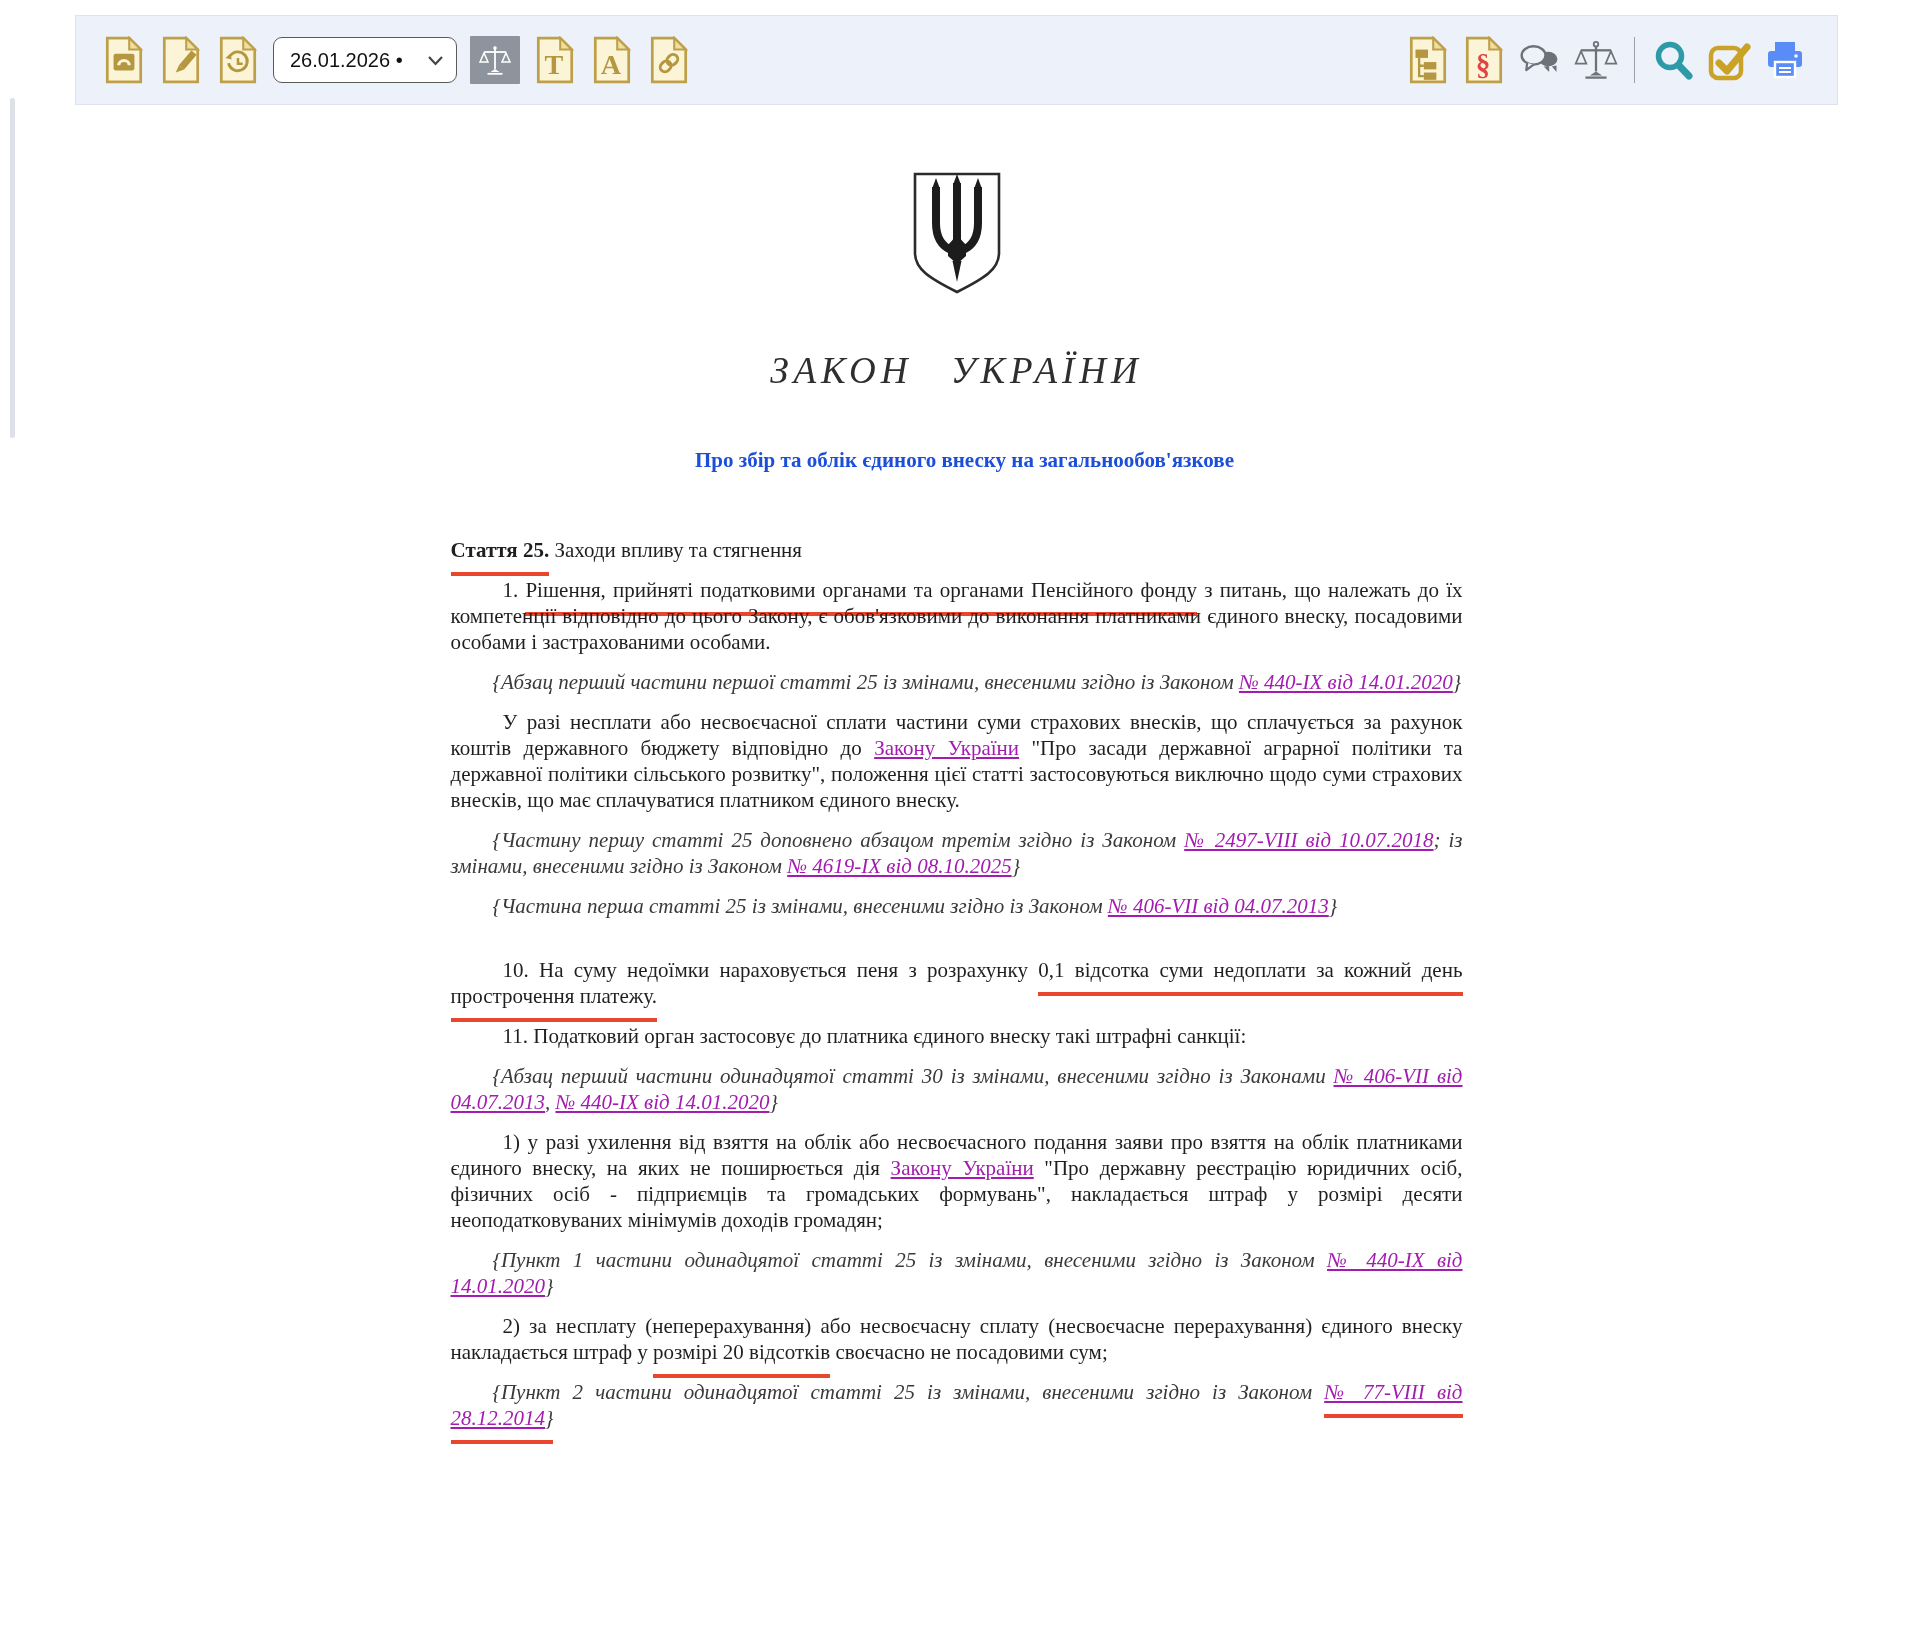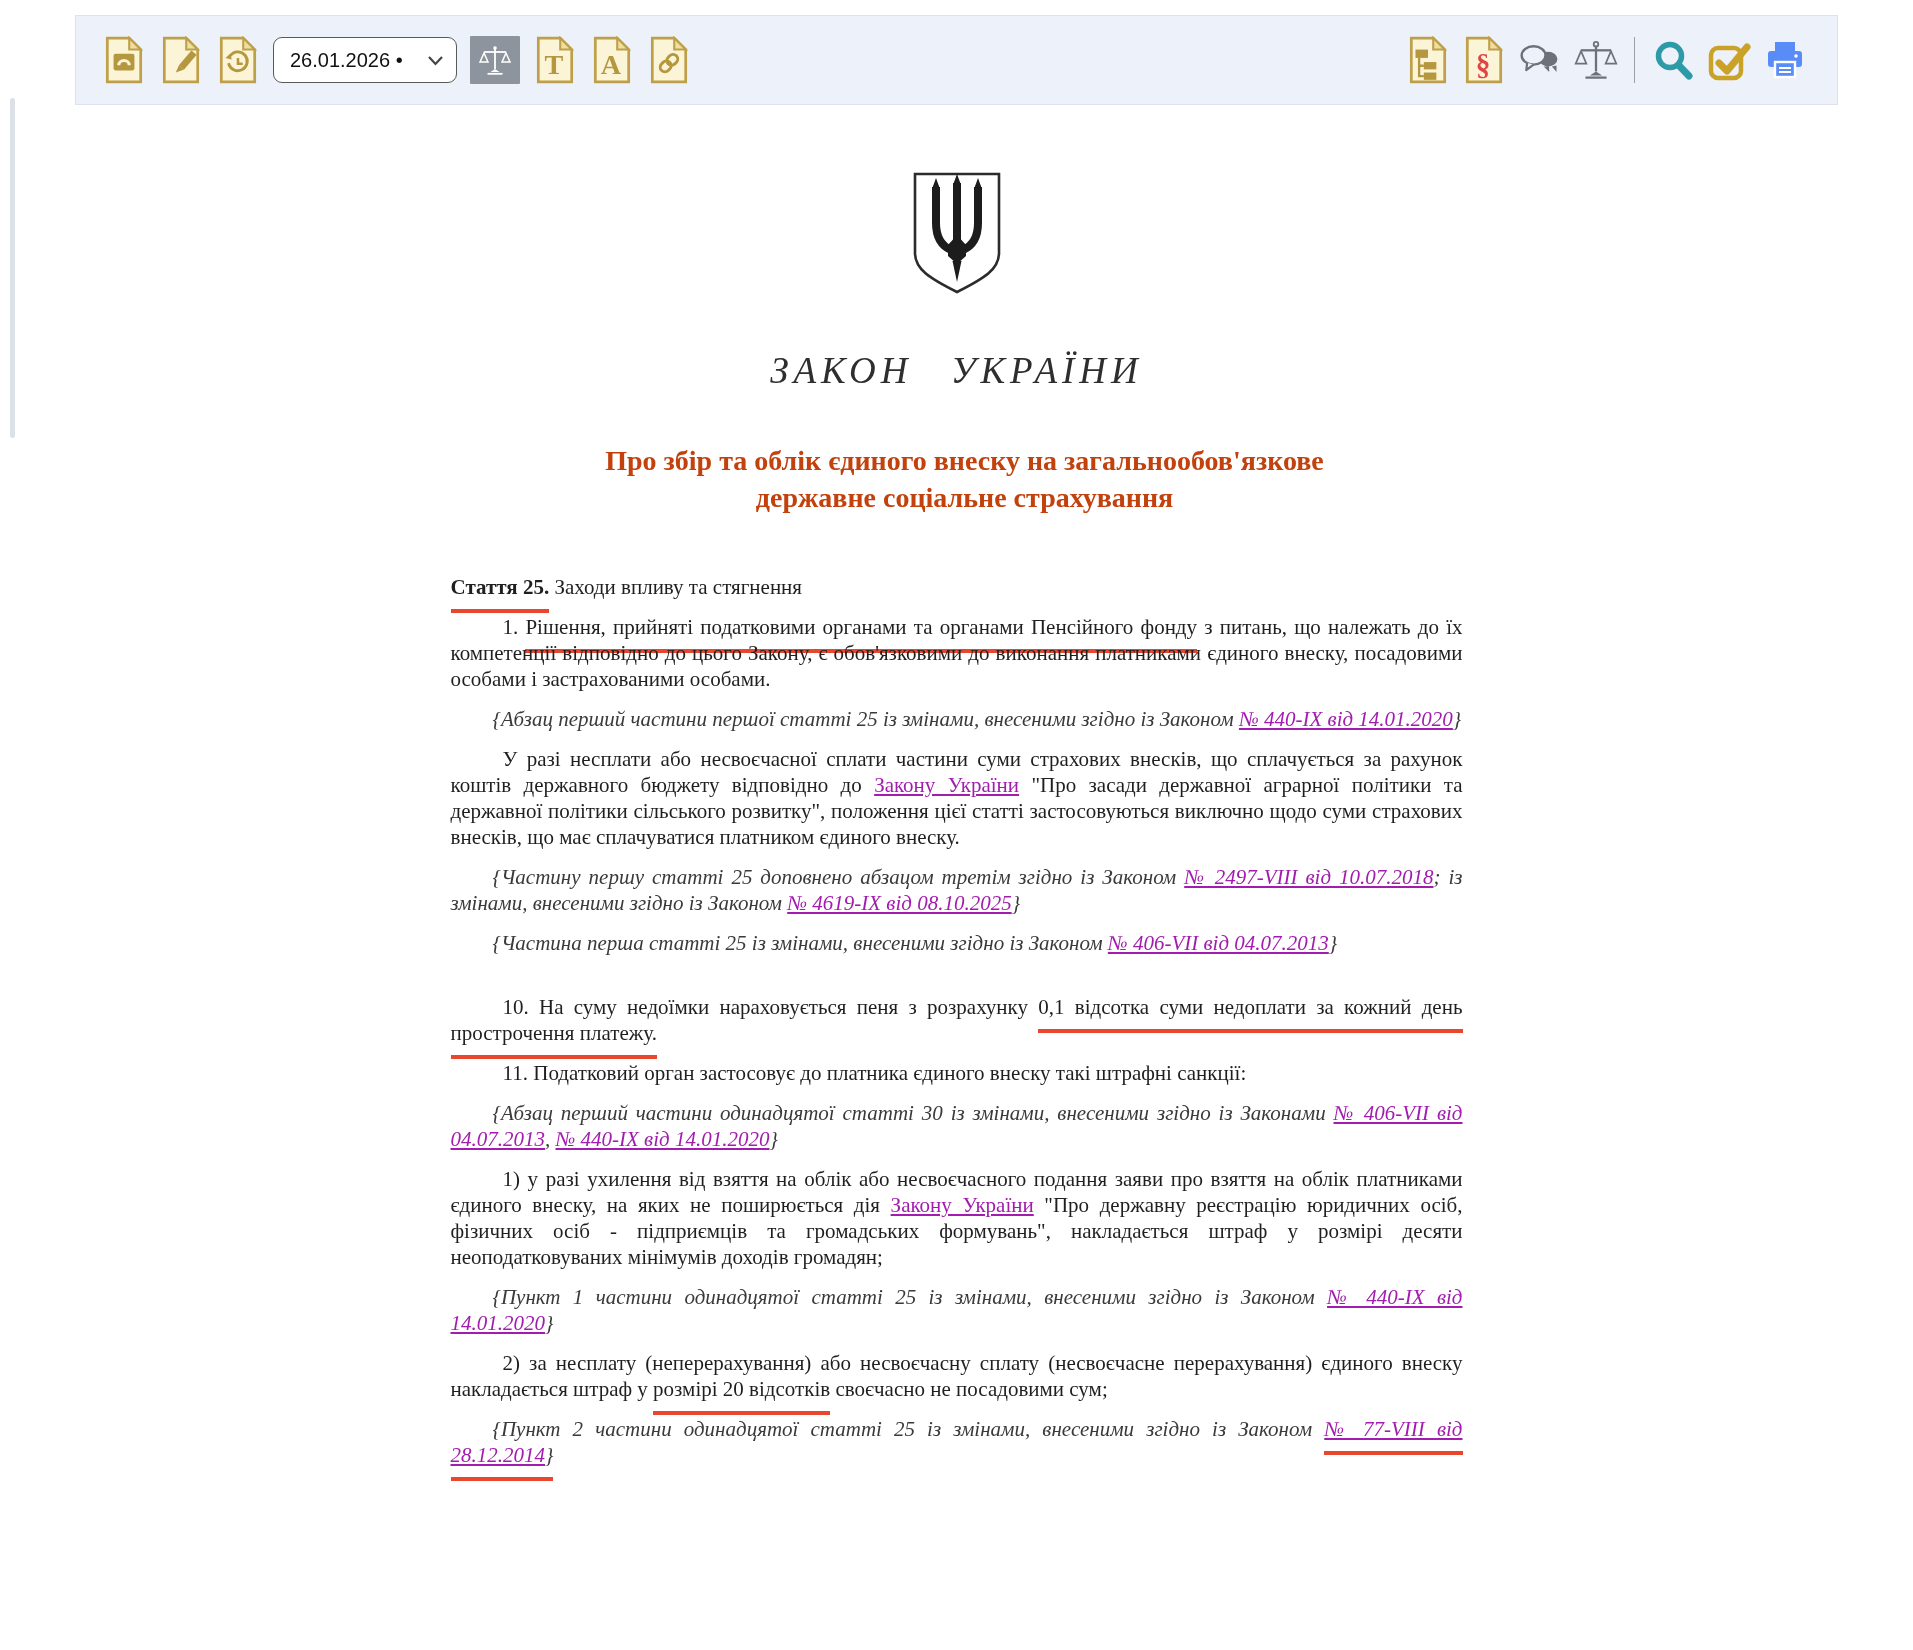--- a/index.html
+++ b/index.html
@@ -44,21 +44,21 @@
   .doc{
     position:absolute;left:0;top:105px;width:1913px;
   }
   .emblem{width:90px;margin:66px auto 0 auto;}
   h1.law-header{
     margin:50px 0 0 0;text-align:center;font-style:italic;font-weight:normal;
     font-size:37px;letter-spacing:5px;word-spacing:24px;color:#2e2e2e;
   }
   h2.law-title{
     margin:50px 0 0 16px;text-align:center;font-weight:bold;
-    font-size:28px;line-height:37px;color:#c2410c;
+    font-size:21px;line-height:37px;color:#1d4ed8;
   }
   .article-body{
     width:1012px;margin:58px auto 0 auto;
     font-size:21px;line-height:26px;color:#1f1f1f;text-align:justify;
   }
   .article-body p{margin:14px 0;}
   p.article{text-indent:0;}
   p.para{text-indent:52px;}
   p.note{text-indent:42px;font-style:italic;color:#3a3a3a;}
   p.gap-top{margin-top:38px;}
@@ -239,21 +239,20 @@
           <path d="M36 74 L45 64 L54 74 L54 85 L45 93 L36 85 Z"></path>
           <path d="M40.5 90 L45 111 L49.5 90 Z"></path>
         </g>
       </svg>
     </div>
 
     <h1 class="law-header">ЗАКОН УКРАЇНИ</h1>
 
     <h2 class="law-title">
       <span>Про збір та облік єдиного внеску на загальнообов'язкове</span><br>
-      <span>державне соціальне страхування</span>
     </h2>
 
     <div class="article-body">
         <p class="article"><span class="b rl">Стаття 25.</span><span> Заходи впливу та стягнення</span></p>
         <p class="para"><span>1. </span><span class="rl">Рішення, прийняті податковими органами та органами Пенсійного фонду</span><span> з питань, що належать до їх компетенції відповідно до цього Закону, є обов'язковими до виконання платниками єдиного внеску, посадовими особами і застрахованими особами.</span></p>
         <p class="note"><span>{Абзац перший частини першої статті 25 із змінами, внесеними згідно із Законом </span><a href="#" class="link">№ 440-IX від 14.01.2020</a><span>}</span></p>
         <p class="para"><span>У разі несплати або несвоєчасної сплати частини суми страхових внесків, що сплачується за рахунок коштів державного бюджету відповідно до </span><a href="#" class="link">Закону України</a><span> "Про засади державної аграрної політики та державної політики сільського розвитку", положення цієї статті застосовуються виключно щодо суми страхових внесків, що має сплачуватися платником єдиного внеску.</span></p>
         <p class="note"><span>{Частину першу статті 25 доповнено абзацом третім згідно із Законом </span><a href="#" class="link">№ 2497-VIII від 10.07.2018</a><span>; із змінами, внесеними згідно із Законом </span><a href="#" class="link">№ 4619-IX від 08.10.2025</a><span>}</span></p>
         <p class="note"><span>{Частина перша статті 25 із змінами, внесеними згідно із Законом </span><a href="#" class="link">№ 406-VII від 04.07.2013</a><span>}</span></p>
         <p class="para gap-top"><span>10. На суму недоїмки нараховується пеня з розрахунку </span><span class="rl">0,1 відсотка суми недоплати за кожний день прострочення платежу.</span></p>

